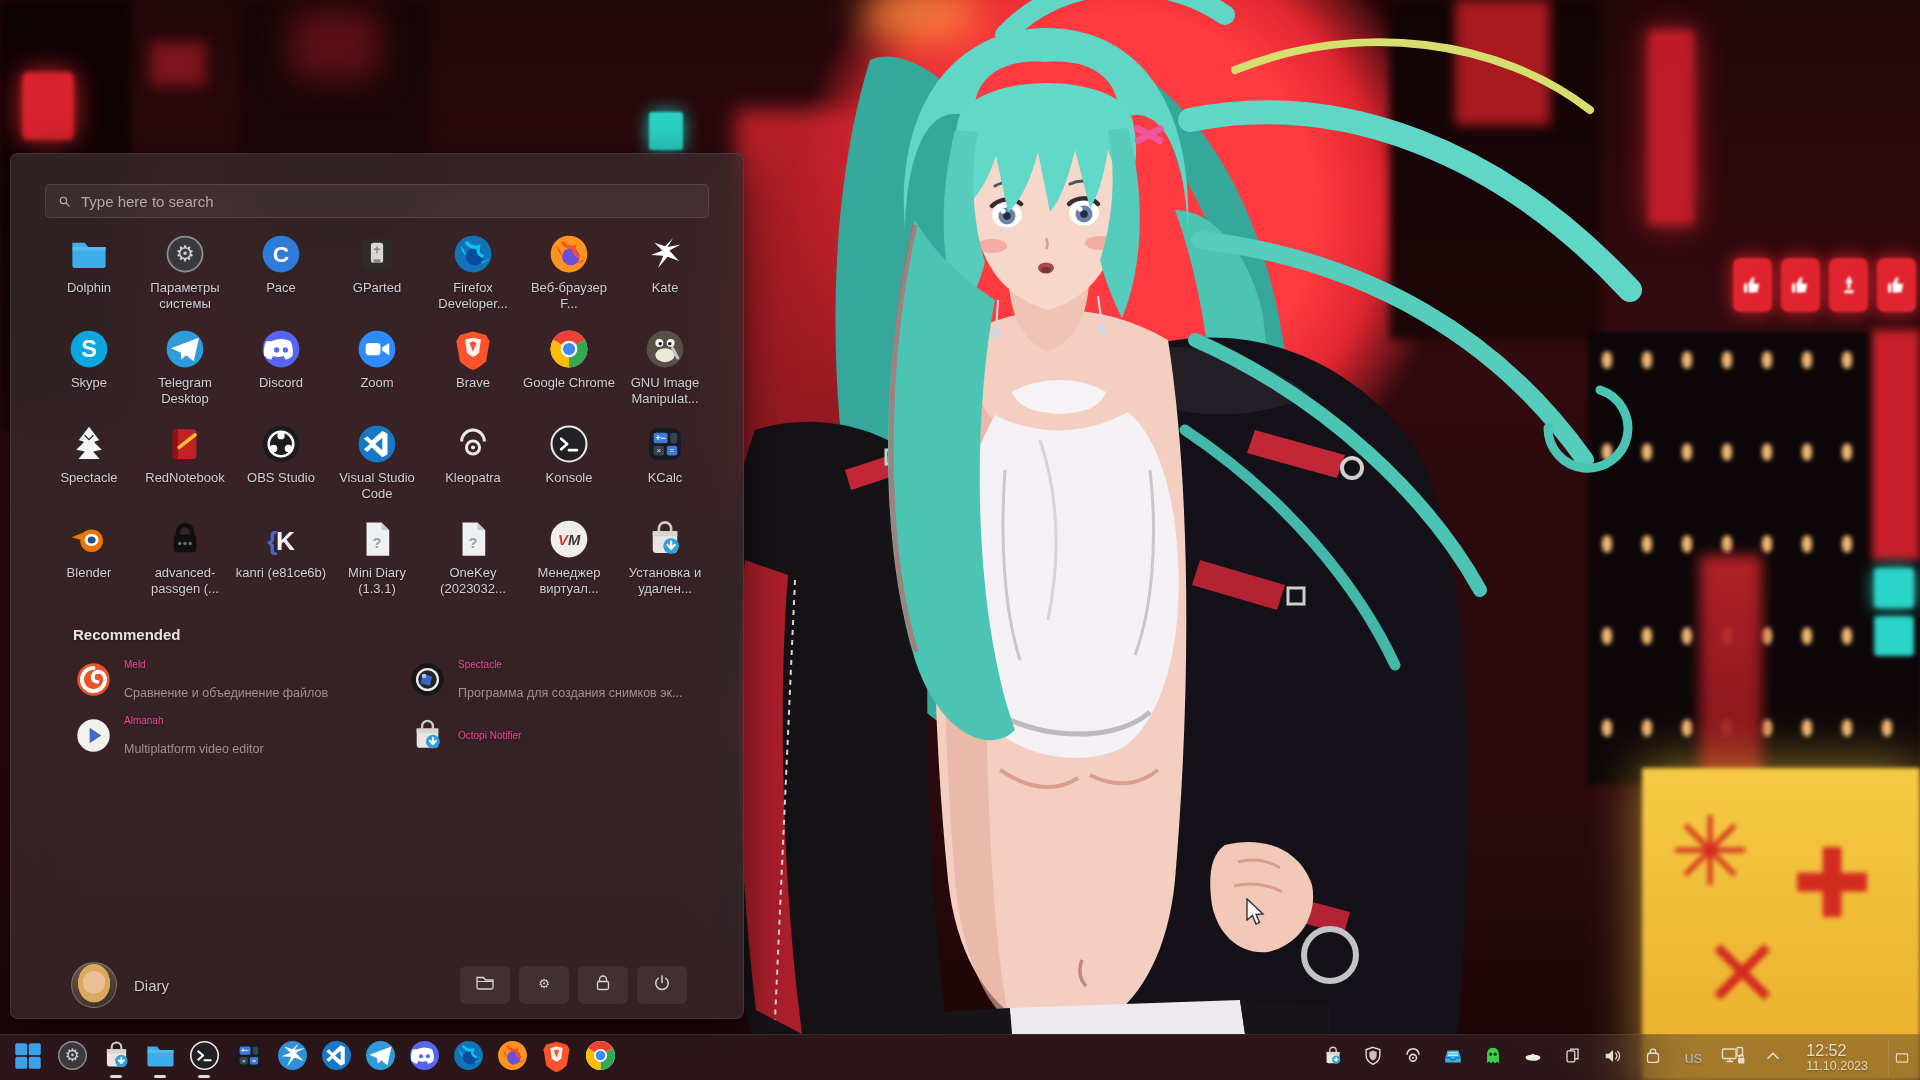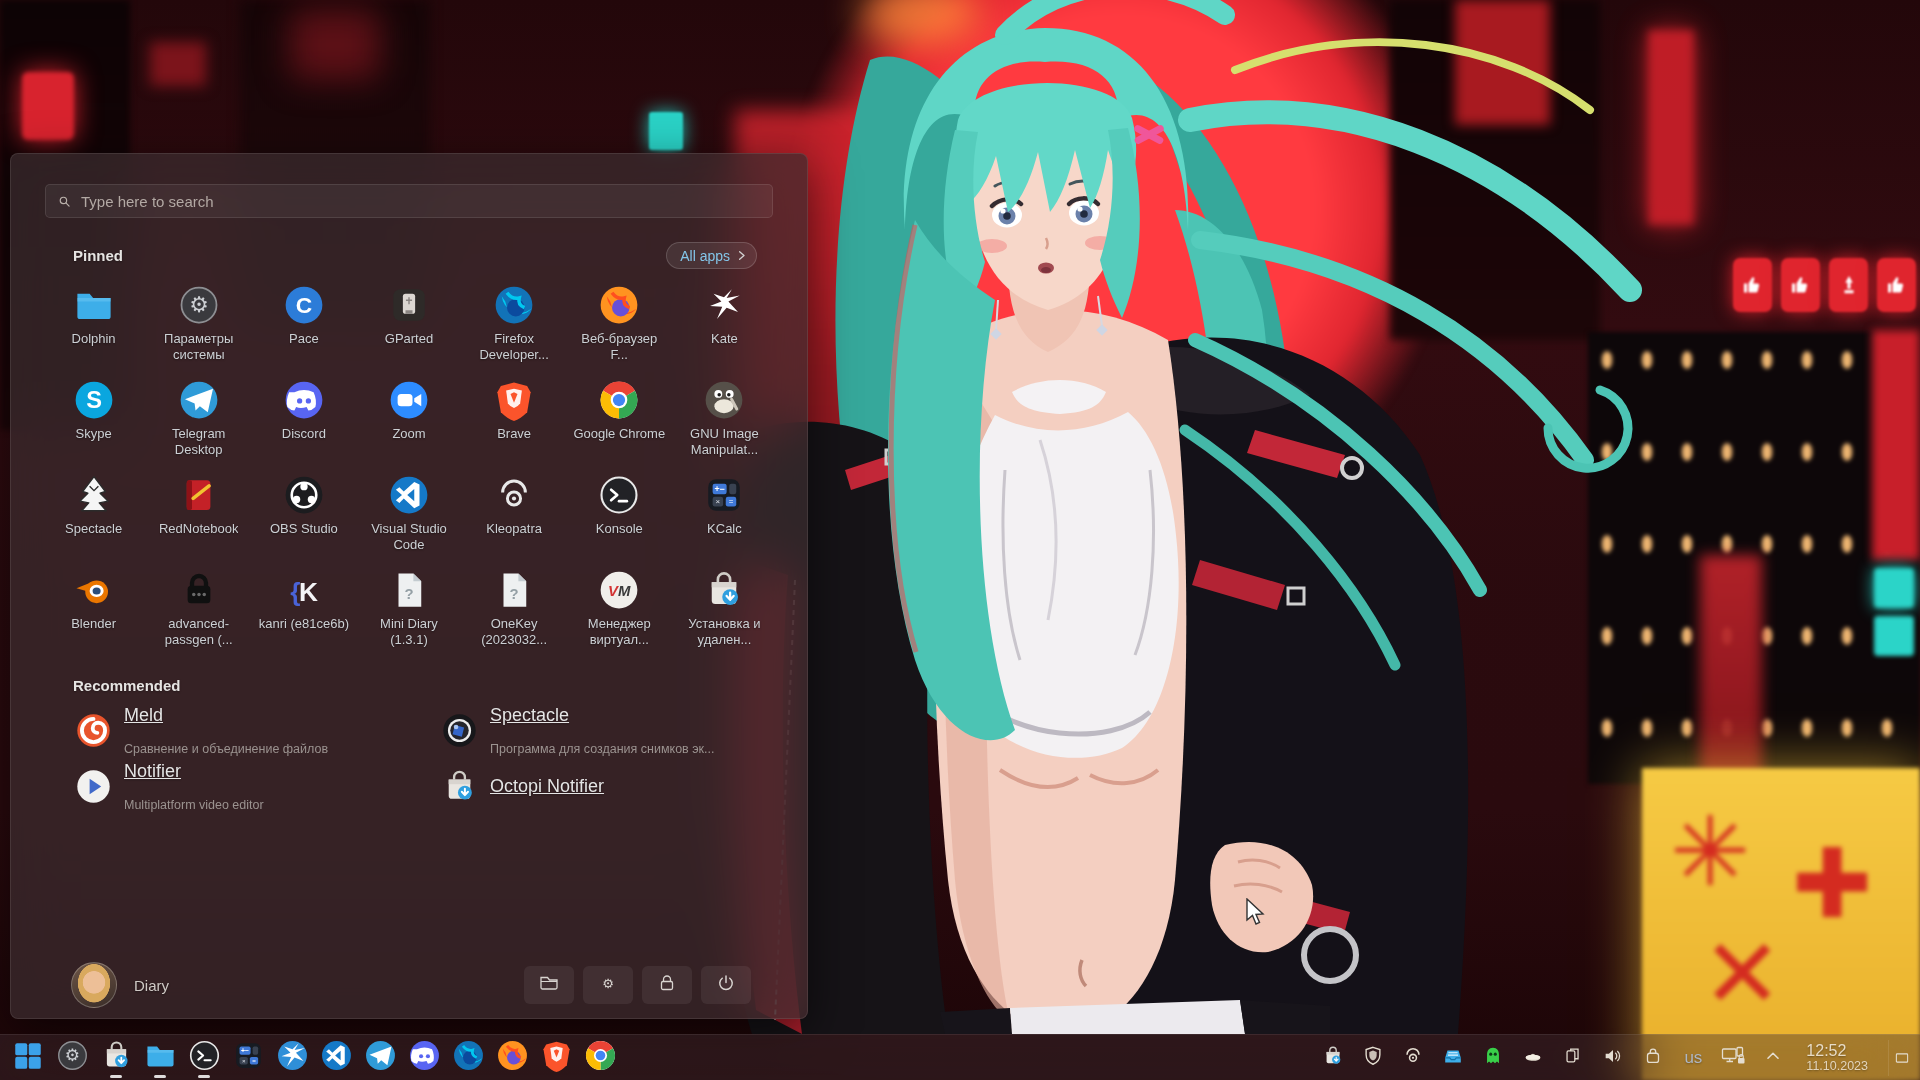--- a/index.html
+++ b/index.html
@@ -37,21 +37,21 @@
   .pillar-red { left:1700px; top:555px; width:62px; height:230px; background:linear-gradient(180deg,#c3242c,#8e161d); filter:blur(7px); opacity:.9; }
   .banner-r3 { left:1872px; top:330px; width:48px; height:230px; background:#c81f2a; filter:blur(4px); }
   .tealR1 { left:1874px; top:568px; width:40px; height:40px; background:#2bd4c8; border-radius:4px; filter:blur(2px); box-shadow:0 0 16px #1fbdb2; }
   .tealR2 { left:1874px; top:616px; width:40px; height:40px; background:#2bd4c8; border-radius:4px; filter:blur(2px); }
   .sign-yellow { left:1642px; top:768px; width:278px; height:312px; background:linear-gradient(180deg,#f6ca44,#e9af2b); filter:blur(2px);
     box-shadow:0 0 50px rgba(244,196,58,.65); }
   .sign-yellow b { position:absolute; color:#d42b20; font-size:96px; font-weight:bold; filter:blur(1px); }
   .girl { left:0; top:0; width:1920px; height:1080px; }
 
   
-  #launcher { position:absolute; left:10px; top:153px; width:798px; height:866px;
+  #launcher { position:absolute; left:10px; top:153px; width:734px; height:866px;
     background:rgba(58,45,47,.72); backdrop-filter:blur(26px) saturate(1.15);
     border:1px solid rgba(255,255,255,.09); border-radius:8px;
     box-shadow:0 14px 48px rgba(0,0,0,.55); color:#d4d2d0; overflow:hidden; }
   .search-row { margin:30px 34px 0; height:34px; border-radius:5px;
     background:rgba(255,255,255,.055); border:1px solid rgba(255,255,255,.10);
     display:flex; align-items:center; padding:0 10px; gap:8px; }
   .search-row svg { width:17px; height:17px; flex:0 0 auto; }
   .search-row input { flex:1; background:transparent; border:none; outline:none;
     color:#ddd; font-size:15px; font-family:inherit; }
   .search-row input::placeholder { color:#b3a9a4; }
@@ -67,21 +67,21 @@
   .cicon { width:42px; height:42px; display:grid; place-items:center; }
   .cicon svg, .cicon > div { width:42px; height:42px; }
   .clabel { margin-top:5px; font-size:13px; line-height:16px; color:#ccd0d4; text-align:center;
     max-width:92px; overflow:hidden; display:-webkit-box; -webkit-line-clamp:2; -webkit-box-orient:vertical;
     overflow-wrap:anywhere; text-shadow:0 1px 2px rgba(0,0,0,.45); }
   #rec-grid { display:grid; grid-template-columns:1fr 1fr; margin:8px 34px 0 30px; grid-auto-rows:56px; }
   .rec-item { display:flex; align-items:center; gap:12px; padding:0 8px 0 34px; border-radius:6px; }
   .ricon { width:37px; height:37px; flex:0 0 auto; }
   .ricon svg { width:37px; height:37px; }
   .rtexts { min-width:0; }
-  .rtitle { font-size:18px; color:#e5e5e5; text-shadow:0 1px 2px rgba(0,0,0,.4);text-decoration:underline; }
+  .rtitle { font-size:10px; color:#ec4899; text-shadow:0 1px 2px rgba(0,0,0,.4); }
   .rsub { font-size:12.5px; color:#9b9390; margin-top:16px; white-space:nowrap; overflow:hidden; text-overflow:ellipsis; max-width:230px; }
   #launcher-footer { position:absolute; left:0; right:0; bottom:0; height:66px;
     display:flex; align-items:center; padding:0 56px 0 60px; }
   #avatar { width:46px; height:46px; border-radius:50%; flex:0 0 auto;
     background:
       radial-gradient(circle at 50% 44%, #edbf97 0 33%, rgba(0,0,0,0) 35%),
       radial-gradient(ellipse 62% 74% at 50% 46%, #d9a95e 0 58%, rgba(0,0,0,0) 60%),
       linear-gradient(160deg,#6d5546,#3a2d28);
     border:1px solid rgba(255,255,255,.25); }
   #username { margin-left:17px; font-size:15px; color:#cfc9c5; text-shadow:0 1px 2px rgba(0,0,0,.4); }
@@ -261,29 +261,20 @@
 
 <div id="launcher">
   <div class="search-row">
     <svg viewBox="0 0 48 48">
         <circle cx="21" cy="21" r="9" fill="none" stroke="#b9b0aa" stroke-width="3.4"></circle>
         <path d="M28 28 L37 37" stroke="#b9b0aa" stroke-width="3.4" stroke-linecap="round"></path>
       </svg>
     <input type="text" placeholder="Type here to search" style="">
   </div>
 
-  <div class="section-row">
-    <div class="section-title">Pinned</div>
-    <div class="allapps">
-      <span>All apps</span>
-      <svg viewBox="0 0 48 48">
-          <path d="M18 12 L32 24 L18 36" fill="none" stroke="#cfcfcf" stroke-width="4.5" stroke-linecap="round" stroke-linejoin="round"></path>
-        </svg>
-    </div>
-  </div>
 
   <div id="pinned-grid">
       <div class="cell">
         <div class="cicon">
           <svg viewBox="0 0 48 48">
             <path d="M5 11h14l4 5h20v21a3 3 0 0 1-3 3H8a3 3 0 0 1-3-3z" fill="#3daee9"></path>
             <path d="M5 16h38v4H5z" fill="#6cc7f2" opacity=".55"></path>
           </svg>
         </div>
         <div class="clabel">Dolphin</div>
@@ -603,21 +594,21 @@
           <div class="rtitle">Spectacle</div>
           <div class="rsub">Программа для создания снимков эк...</div>
         </div>
       </div>
       <div class="rec-item">
         <div class="ricon"><svg viewBox="0 0 48 48">
             <circle cx="24" cy="24" r="21" fill="#f2f1ef"></circle>
             <path d="M19 14l15 10-15 10z" fill="#4169c9"></path>
           </svg></div>
         <div class="rtexts">
-          <div class="rtitle">Notifier</div>
+          <div class="rtitle">Almanah</div>
           <div class="rsub">Multiplatform video editor</div>
         </div>
       </div>
       <div class="rec-item">
         <div class="ricon"><svg viewBox="0 0 48 48">
             <path d="M17 15v-3a7 7 0 0 1 14 0v3" fill="none" stroke="#cfccc6" stroke-width="3"></path>
             <path d="M10 15h28v21a4 4 0 0 1-4 4H14a4 4 0 0 1-4-4z" fill="#e9e6e1"></path>
             <path d="M10 15h28v6H10z" fill="#d8d4cf"></path>
             <circle cx="31" cy="32" r="9" fill="#2f9fdf"></circle>
             <path d="M31 27v6m-4-2.2l4 4.4 4-4.4" fill="none" stroke="#fff" stroke-width="2.6" stroke-linecap="round" stroke-linejoin="round"></path>

